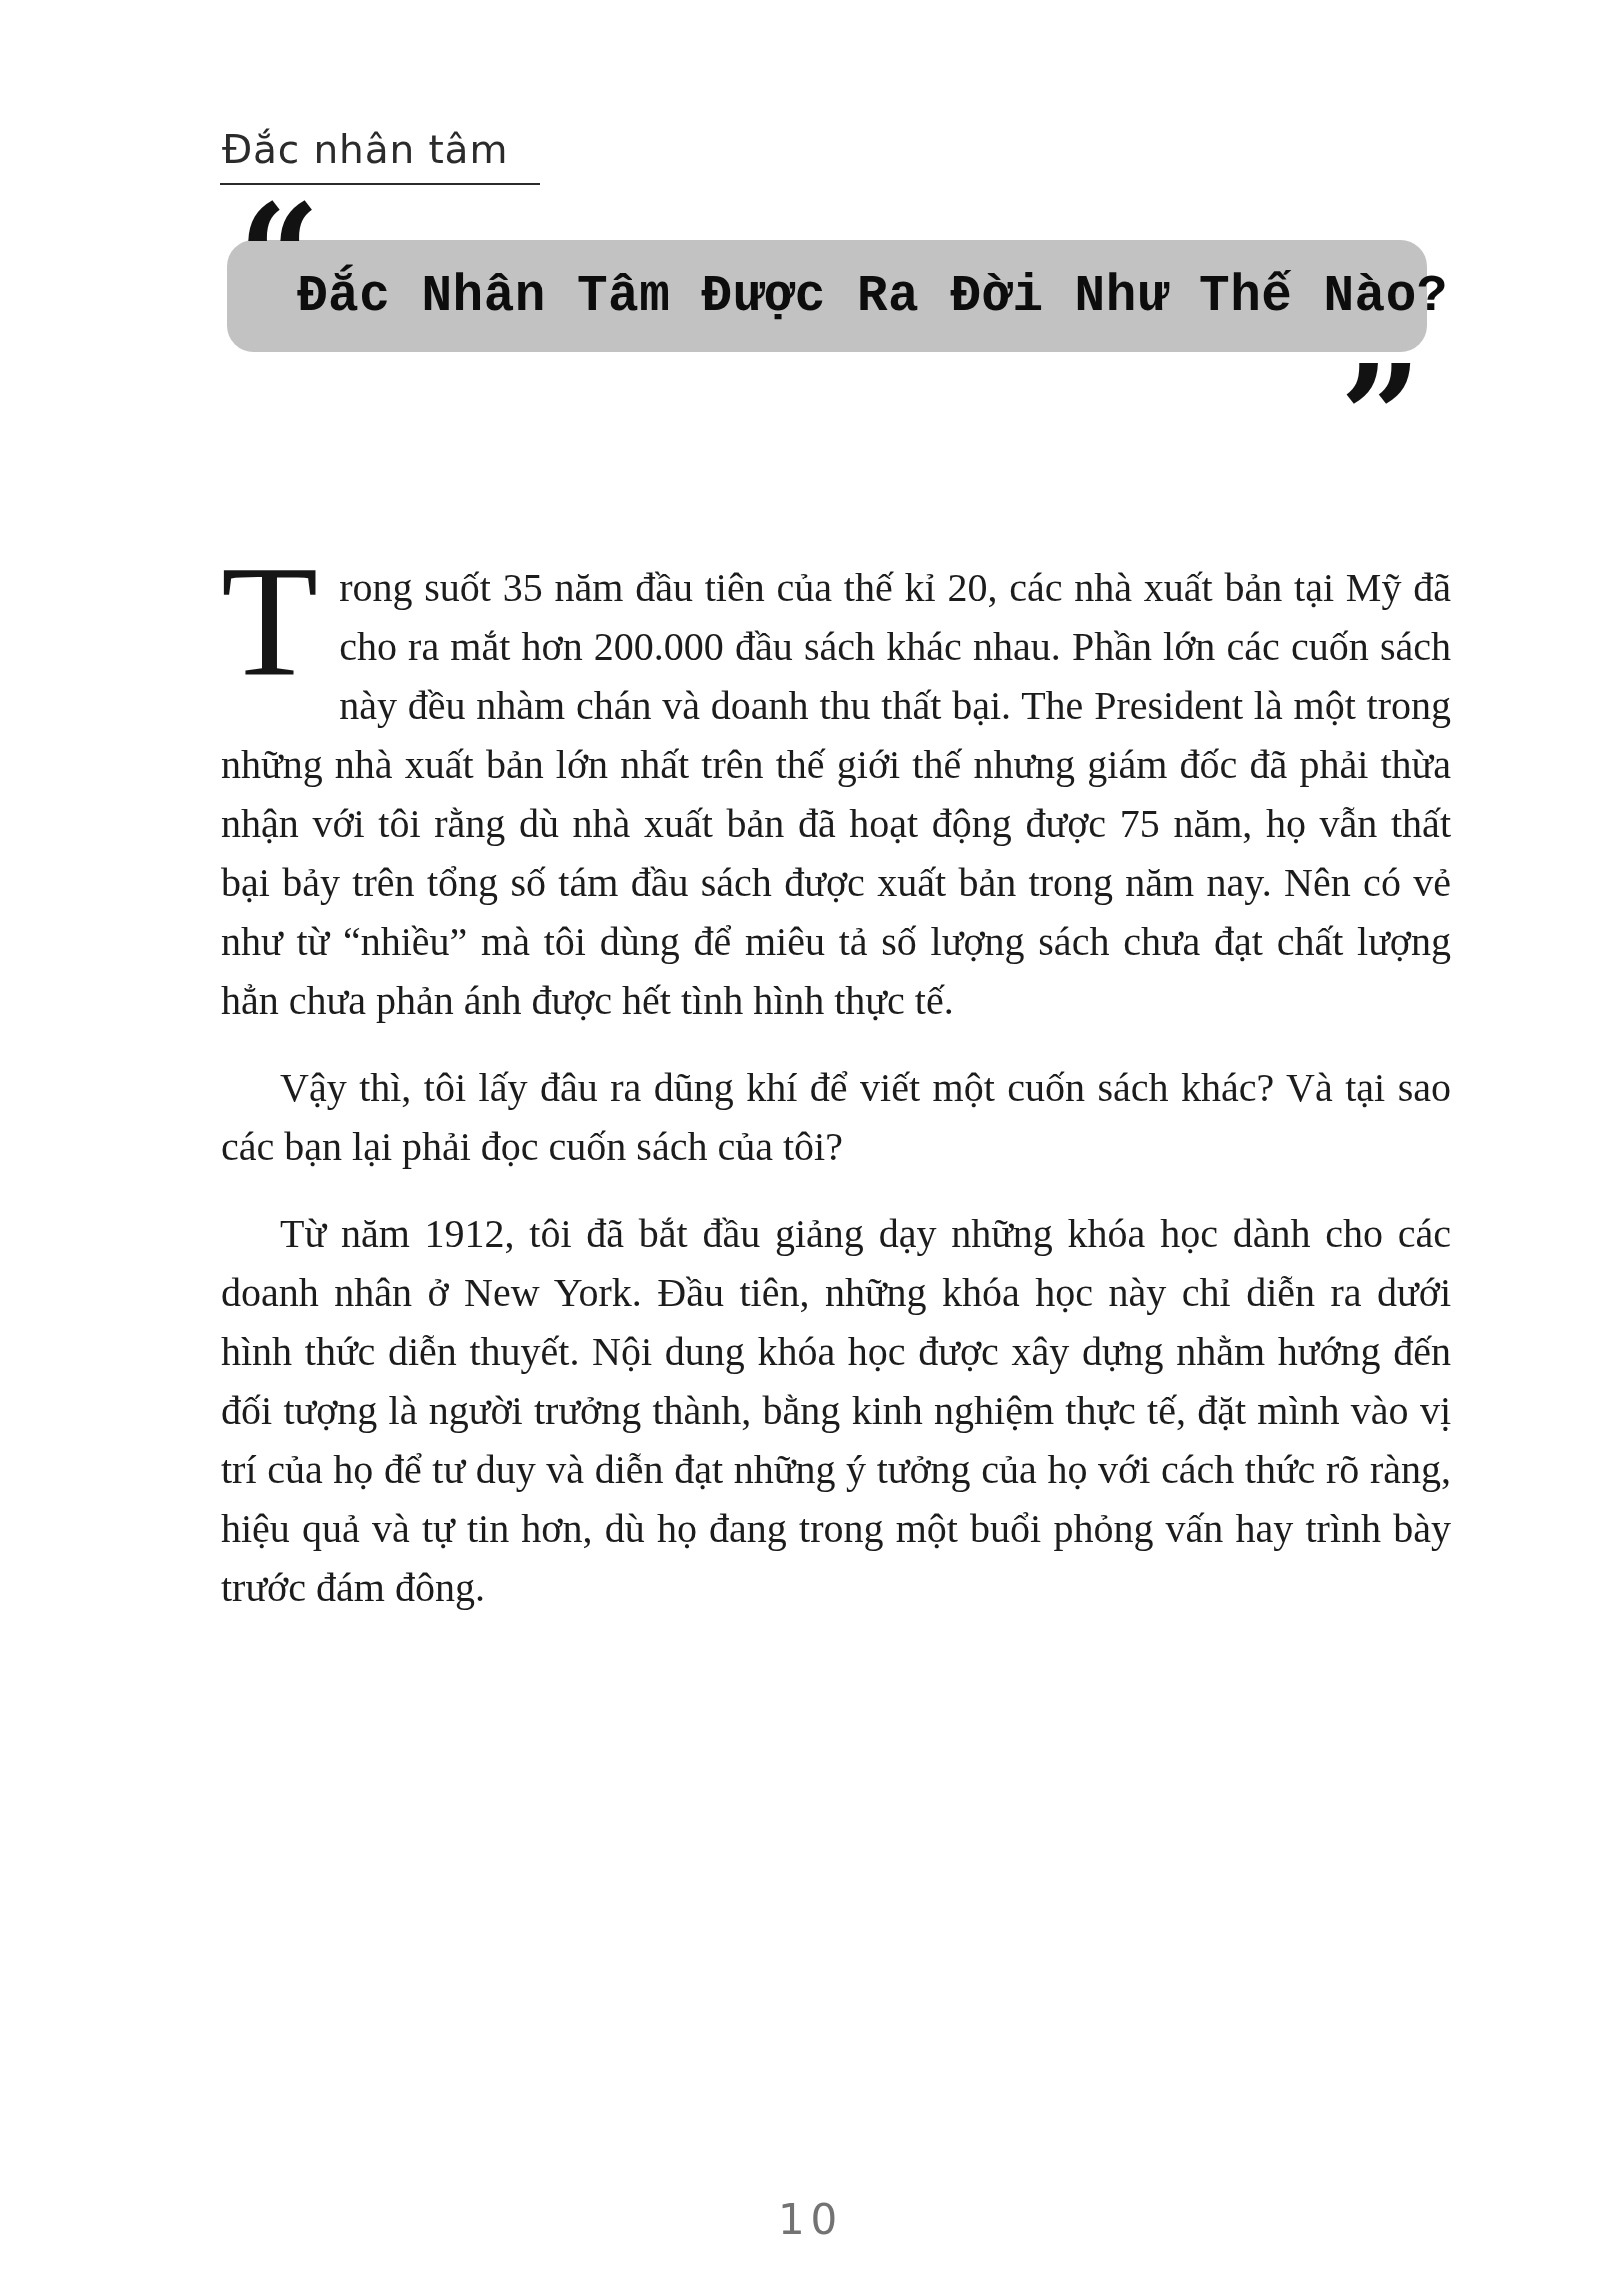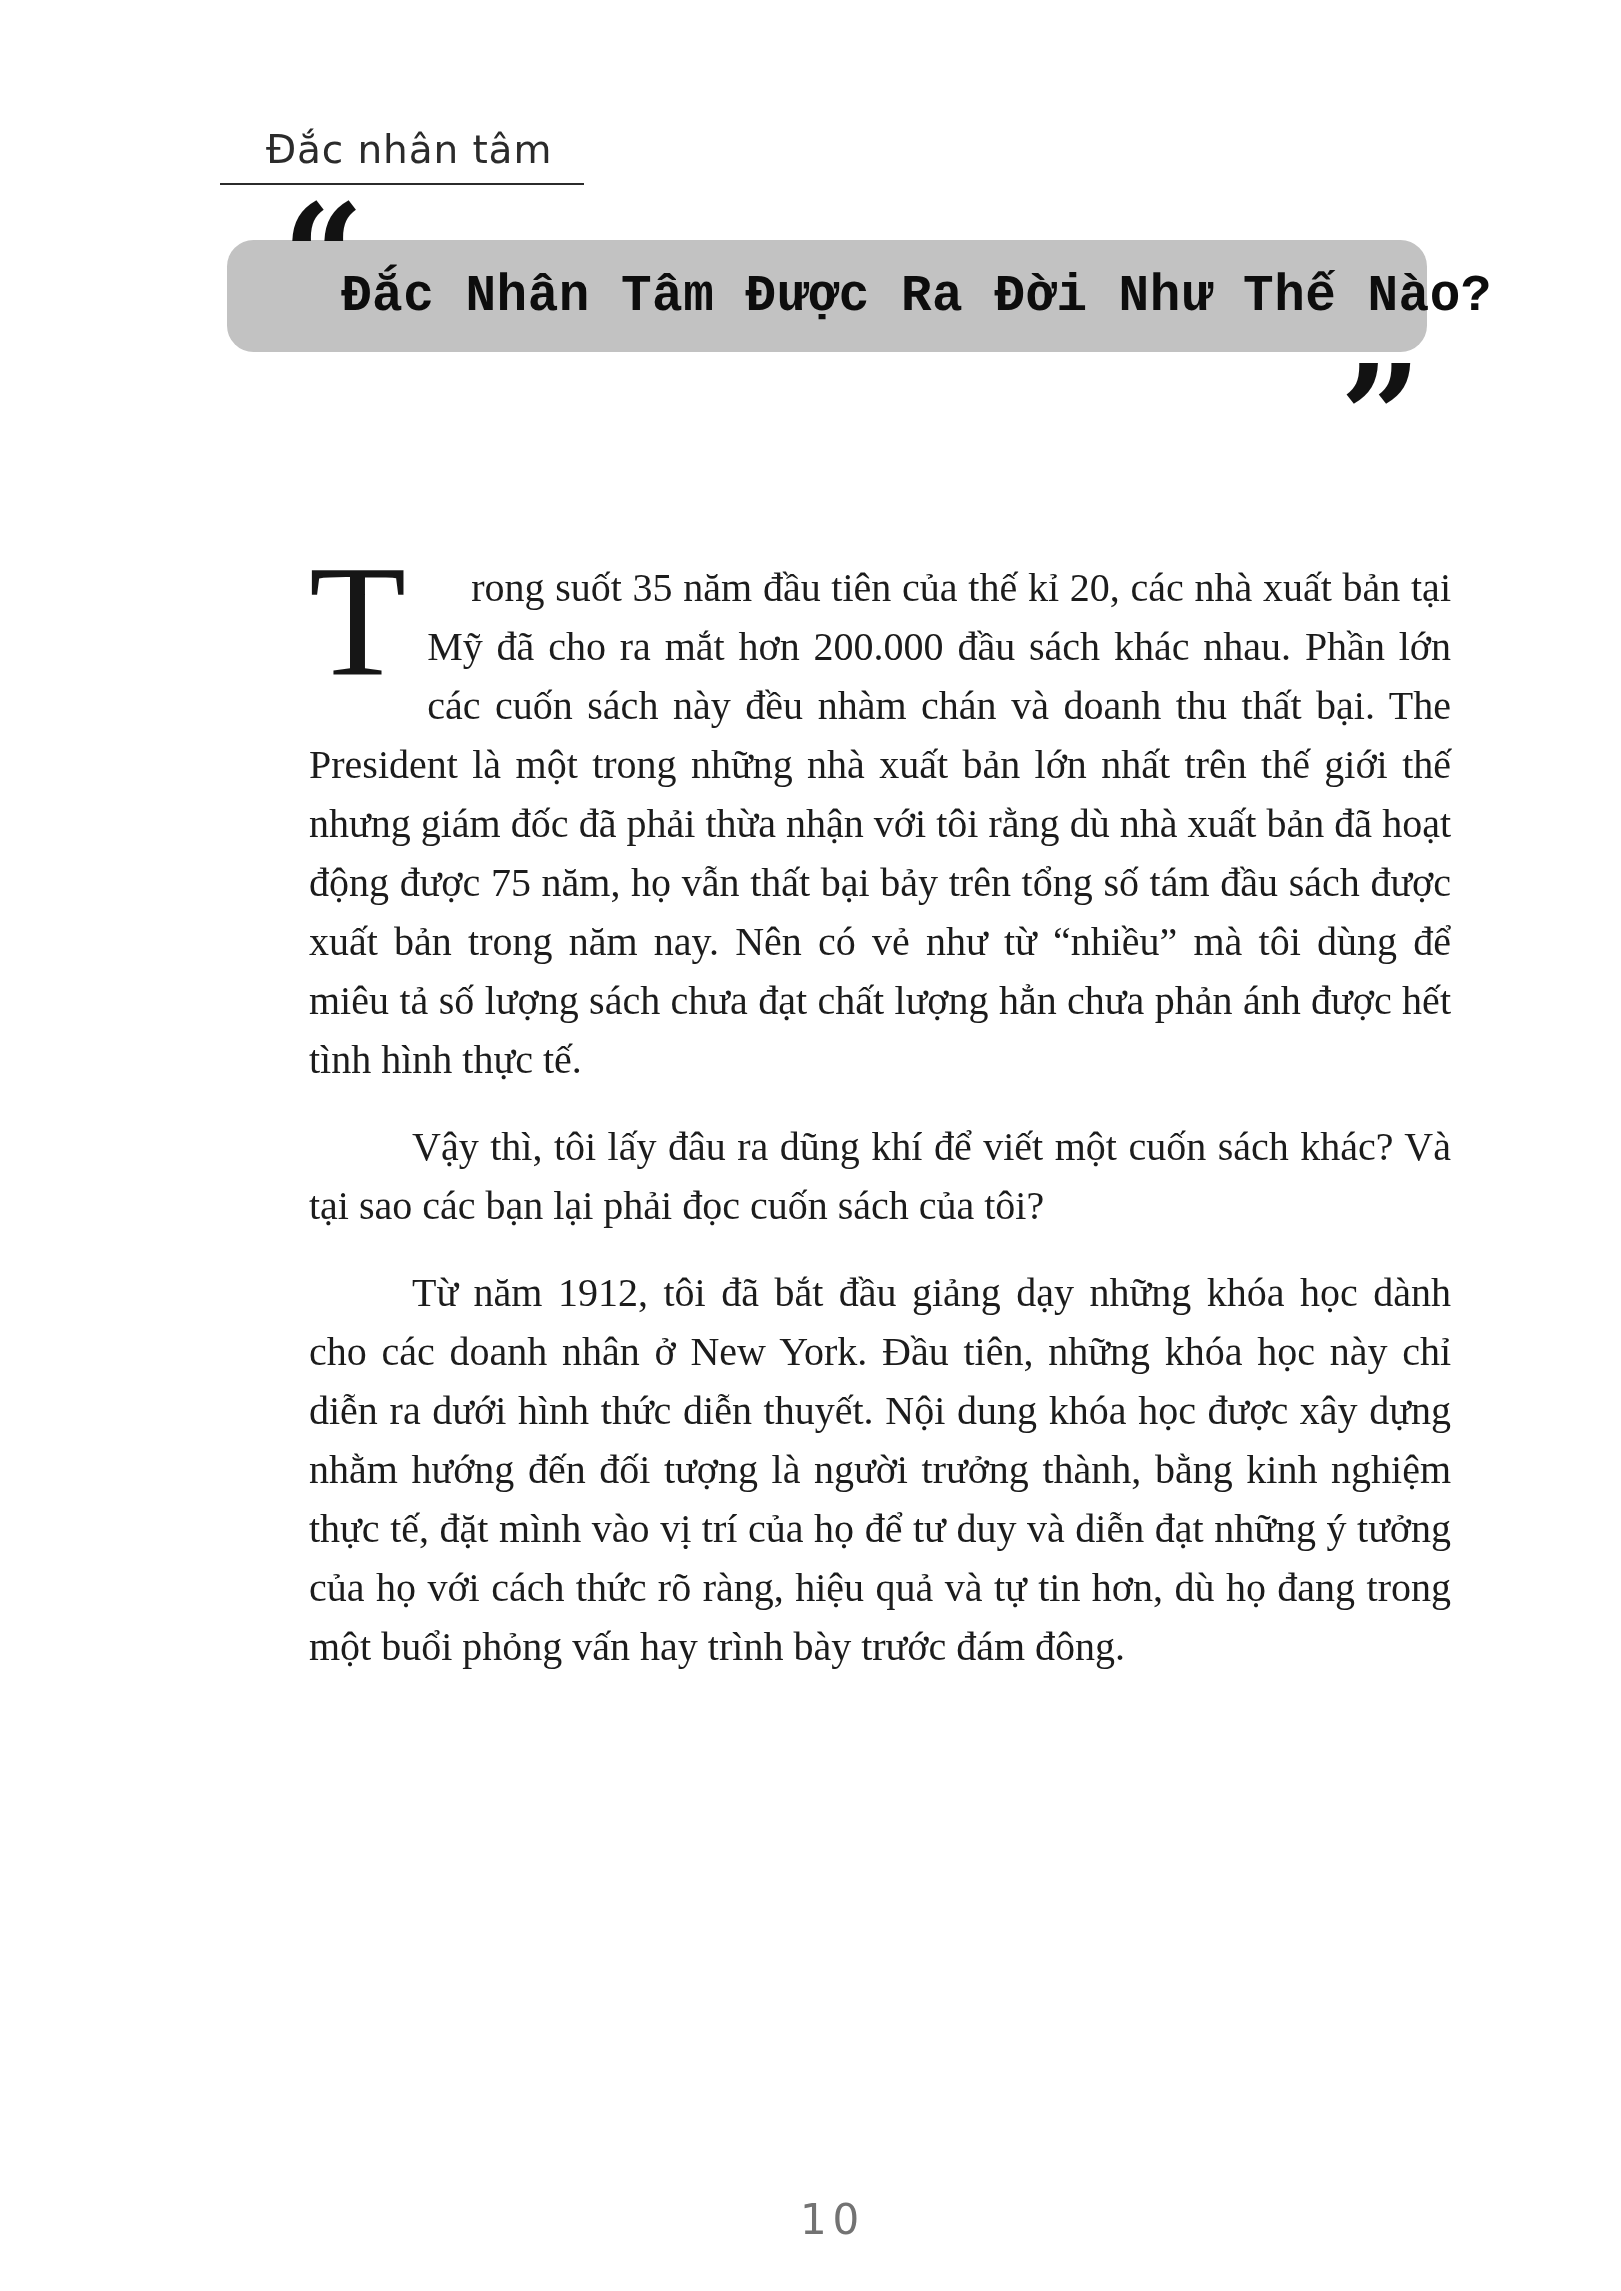--- a/index.html
+++ b/index.html
@@ -1,15 +1,15 @@
 <!DOCTYPE html>
 <html style="--title-box-bg: #c2c2c2; --text: #1c1c1c;font-size:15px"><head>
 <meta charset="utf-8">
 <style>
-  * { box-sizing: border-box; padding-left: 44px; }
+  * { box-sizing: border-box; }
   html, body { margin: 0; padding: 0; background: #ffffff; }
 
   .page {
     position: relative;
     width: 1621px;
     height: 2291px;
     background: #ffffff;
     overflow: hidden;
     color: var(--text, #1c1c1c);
   }

